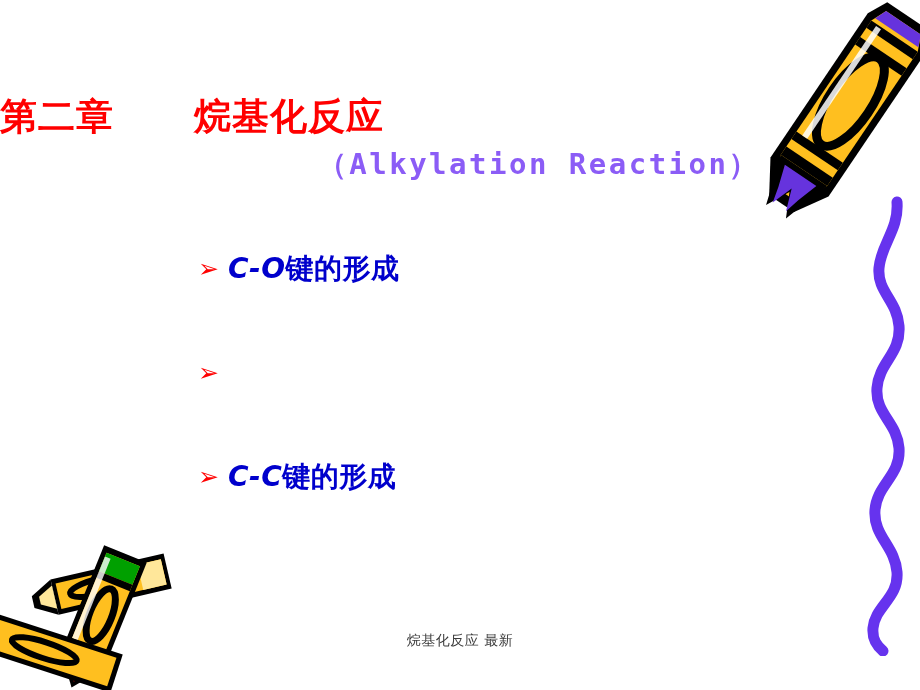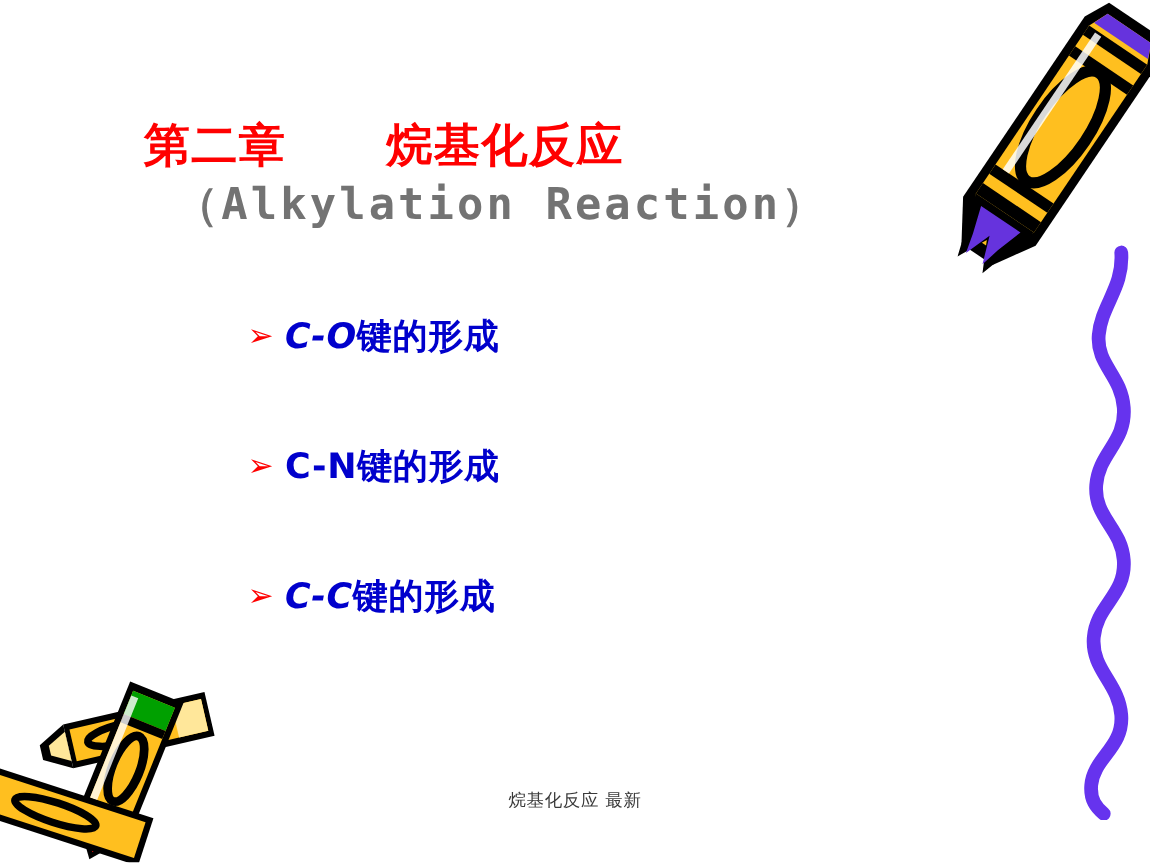--- a/index.html
+++ b/index.html
@@ -35,34 +35,33 @@
   }
   .title-line1 {
     color: #FF0000;
     font-family: "DejaVu Sans", "Liberation Sans", sans-serif;
     font-weight: bold;
     font-size: 37px;
     line-height: 46px;
     letter-spacing: 1px;
     white-space: pre;
     text-align: left;
-    padding-left: 115px;
   }
   .title-line1 .gap {
     display: inline-block;
     width: 80px;
   }
   .title-line2 {
-    color: #737373;
+    color: #8b5cf6;
     font-family: "DejaVu Sans Mono", "Liberation Mono", monospace;
     font-weight: bold;
-    font-size: 35px;
+    font-size: 29px;
     line-height: 48px;
     letter-spacing: 2.5px;
-    text-align: center;
+    text-align: right;
     padding-left: 42px;
   }
 
   
   .bullets {
     position: absolute;
     left: 198px;
     top: 250px;
     width: 520px;
   }
@@ -222,21 +221,20 @@
 
   <div class="bullets">
 
     <div class="bullet-row">
       <span class="bullet-marker">➢</span>
       <span class="bullet-text italic-latin"><span>C-O</span><span class="cjk">键的形成</span></span>
     </div>
 
     <div class="bullet-row">
       <span class="bullet-marker">➢</span>
-      <span class="bullet-text"><span>C-N</span><span class="cjk">键的形成</span></span>
     </div>
 
     <div class="bullet-row">
       <span class="bullet-marker">➢</span>
       <span class="bullet-text italic-latin"><span>C-C</span><span class="cjk">键的形成</span></span>
     </div>
 
   </div>
 
   <div class="footer">烷基化反应 最新</div>

